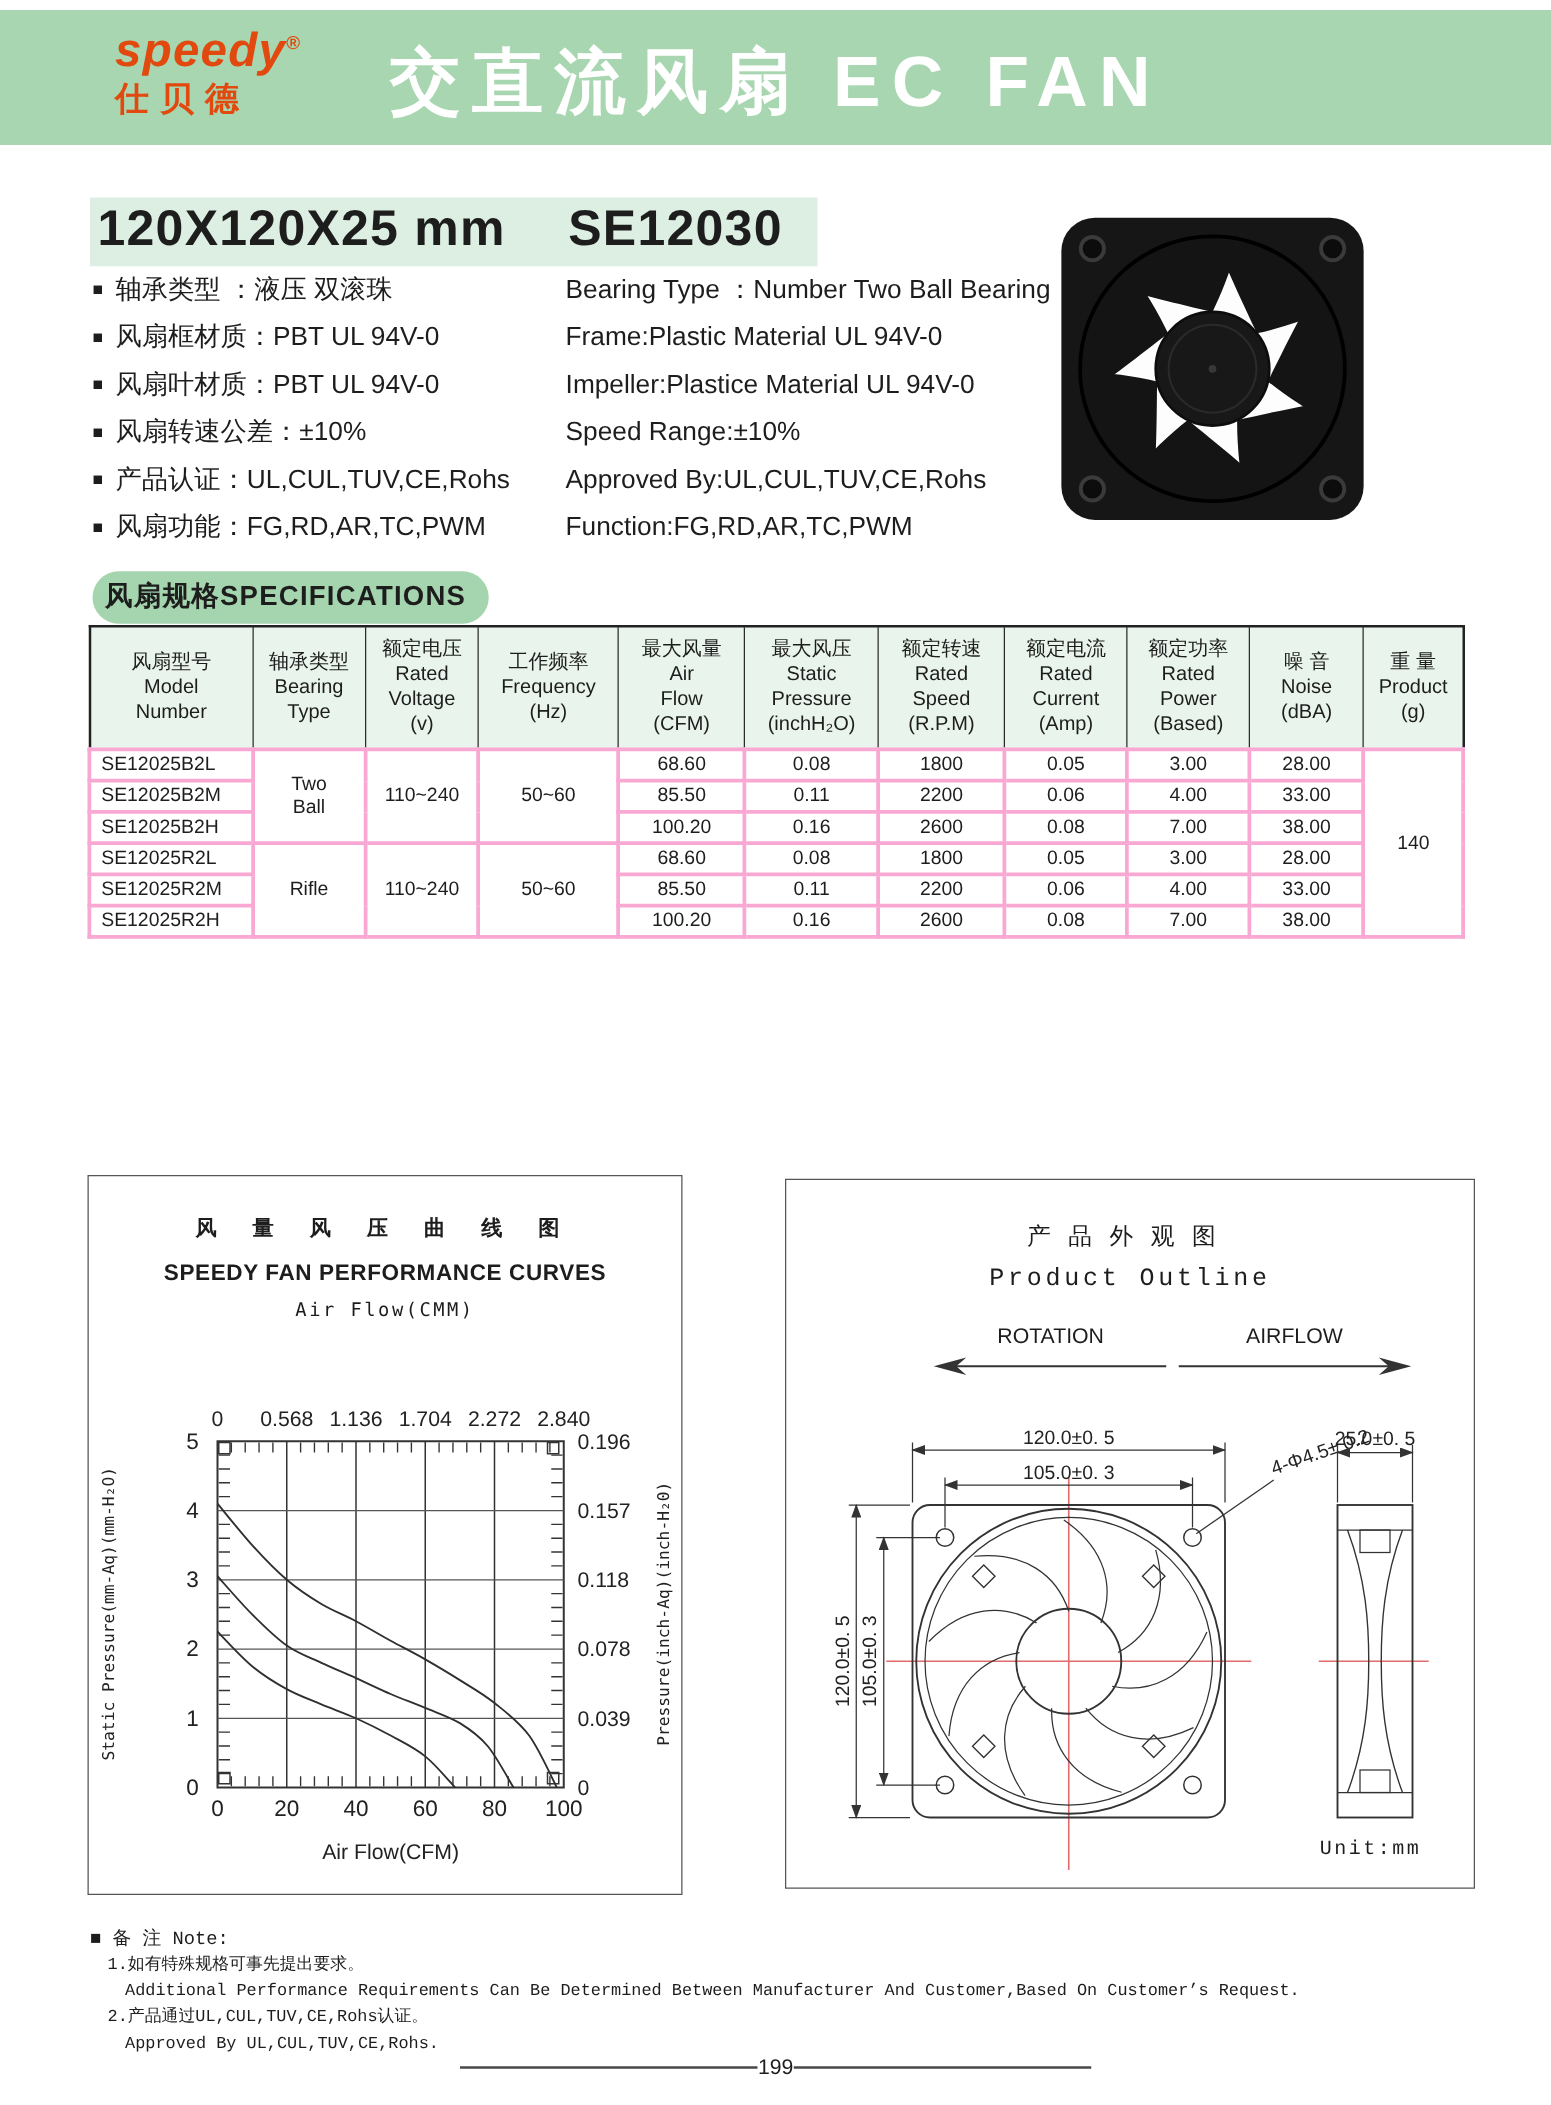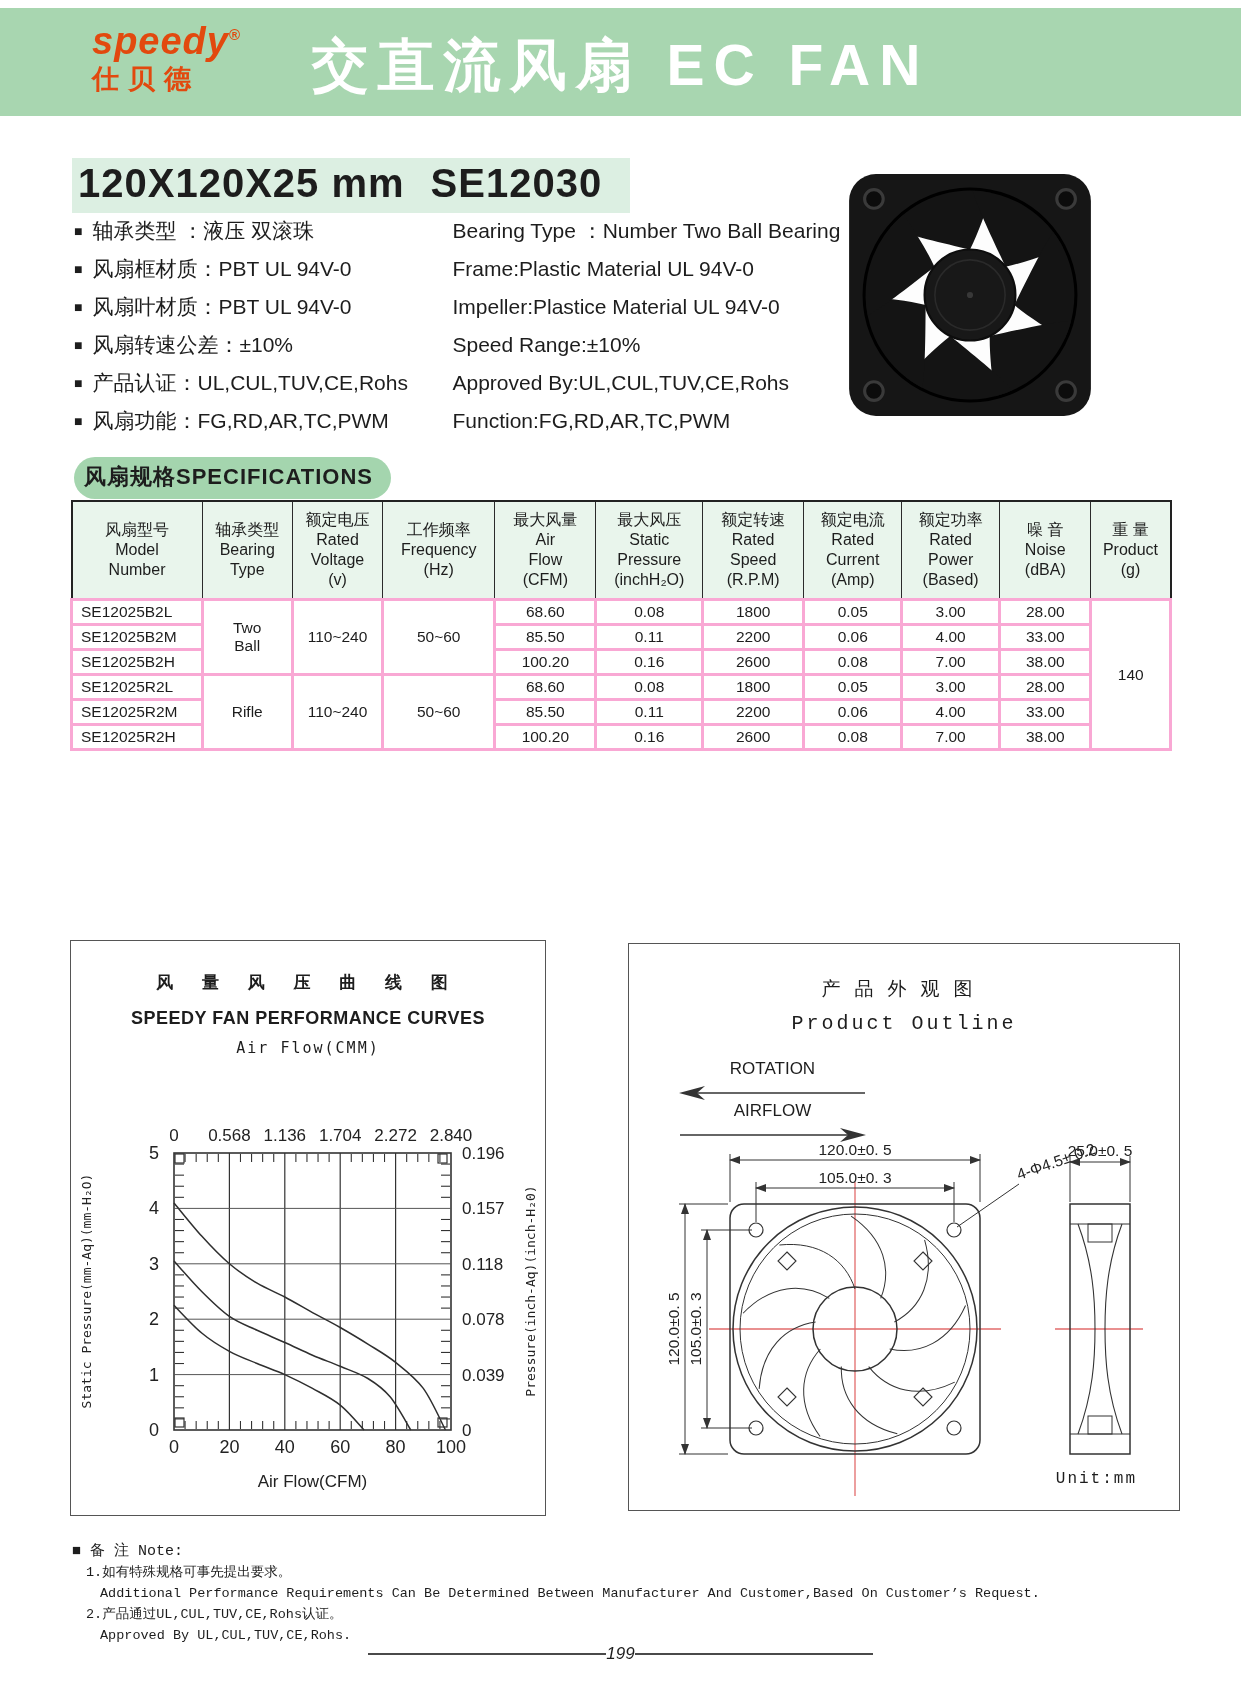--- a/index.html
+++ b/index.html
@@ -23,21 +23,21 @@
   .logo-en{font-style:italic;font-weight:bold;font-size:38px;letter-spacing:1px;}
   .logo-en sup{font-size:15px;font-style:normal;}
   .logo-cn{font-size:27px;font-weight:bold;letter-spacing:9px;margin-top:3px;}
   .band-title{position:absolute;left:0;right:0;top:20px;margin:0;text-align:center;
               color:#fff;font-size:57px;font-weight:bold;letter-spacing:9px;}
 
   
   .model-line{position:absolute;left:72px;top:158px;background:var(--hl);
               padding:3px 28px 7px 6px;white-space:nowrap;}
   .model-line .sz{font-size:40px;font-weight:bold;letter-spacing:1px;}
-  .model-line .mo{font-size:40px;font-weight:bold;margin-left:26px;letter-spacing:1px;}
+  .model-line .mo{font-size:40px;font-weight:bold;margin-left:50px;letter-spacing:1px;}
 
   .features{position:absolute;left:74px;top:217px;width:790px;display:flex;
             flex-direction:column;gap:10px;font-size:21px;}
   .feature-row{display:flex;align-items:baseline;}
   .bullet{font-size:14px;margin-right:10px;position:relative;top:-2px;}
   .f-cn{width:360px;}
   .f-en{flex:1;}
 
   .fan-photo{position:absolute;left:846px;top:170px;margin:0;}
 
@@ -60,35 +60,35 @@
   .t-cn{margin-top:30px;text-align:center;font-size:17px;font-weight:bold;letter-spacing:12px;}
   .t-en{text-align:center;font-size:18px;font-weight:bold;margin-top:14px;letter-spacing:.5px;}
   .t-top{text-align:center;font-size:15px;margin-top:10px;letter-spacing:2px;
          font-family:"DejaVu Sans Mono", monospace;}
   #curve-svg{position:absolute;left:0;top:150px;}
 
   .outline-panel{left:628px;top:943px;width:552px;height:568px;}
   .o-cn{margin-top:32px;text-align:center;font-size:19px;letter-spacing:14px;}
   .o-en{text-align:center;font-size:20px;margin-top:10px;letter-spacing:3px;
         font-family:"Liberation Mono", monospace;}
-  .arrows{margin-top:24px;display:flex;justify-content:flex-end;padding:0 46px;flex-direction:column;}
+  .arrows{margin-top:24px;display:flex;justify-content:flex-end;padding:0 46px;}
   .arrow-block{width:195px;text-align:center;font-size:17px;}
   .arrow-block svg{display:block;margin-top:2px;}
   .outline-drawing{position:absolute;left:6px;top:200px;}
   .unit{position:absolute;right:42px;bottom:22px;font-size:16px;letter-spacing:2px;
         font-family:"Liberation Mono", monospace;}
 
   
   .notes{position:absolute;left:72px;top:1540px;font-size:13.5px;line-height:1.55;
          font-family:"Liberation Mono", monospace;}
   .notes .nh{font-size:15px;}
   .note-cn{margin-left:14px;}
   .note-en{margin-left:28px;}
   .footer{position:absolute;left:0;top:1644px;width:100%;display:flex;align-items:center;
-          justify-content:center;font-size:17px;font-style:italic;}
+          justify-content:center;font-size:17px;}
   .rule{width:238px;height:2px;background:#4a4a4a;}
 </style>
 </head>
 <body>
 
 <div class="page">
 
   <header class="top-band">
     <div class="logo">
       <div class="logo-en"><span>speedy</span><sup>®</sup></div>

